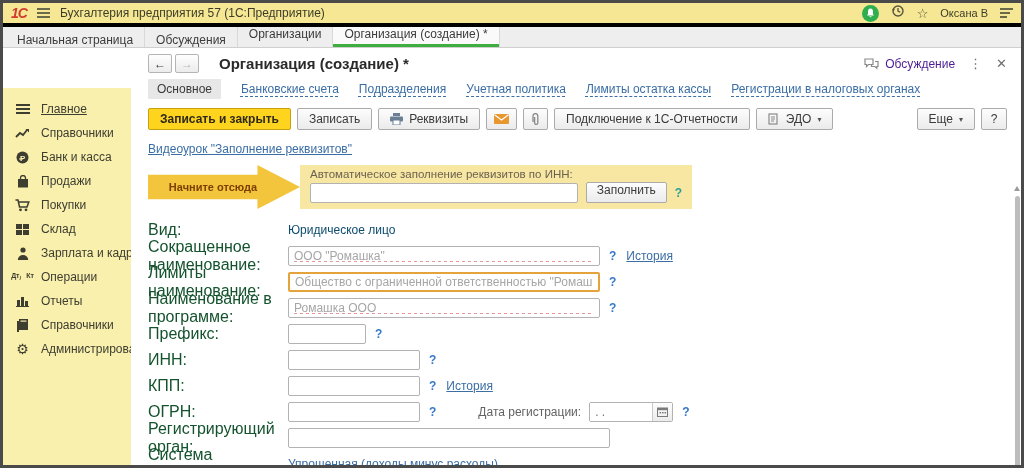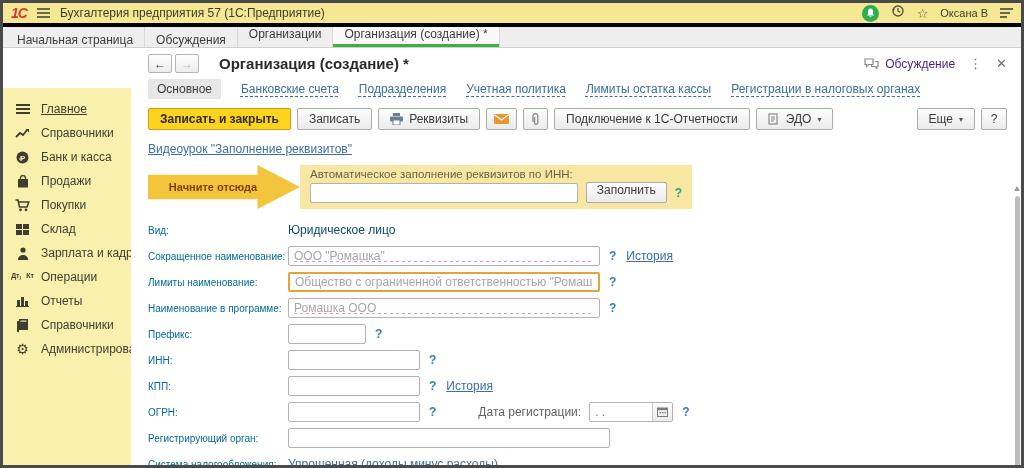--- a/index.html
+++ b/index.html
@@ -76,21 +76,21 @@
   .inp { height:20px; border:1px solid #b2b2b2; border-radius:2px; background:#fff; font-size:12px; font-family:"Liberation Sans",sans-serif; color:#333; padding:0 5px; outline:none; }
   .inp::placeholder { color:#a6a6a6; opacity:1; }
   .c-inp { width:282px; }
   .c-btn { height:21px; border:1px solid #ababab; border-radius:2px; background:linear-gradient(#fdfdfd,#ebebeb); font-size:12px; color:#3a3a3a; padding:0 10px; cursor:pointer; }
   .q { color:#3579c8; font-weight:bold; font-size:12px; cursor:pointer; }
   .q.teal { color:#2d9e97; }
 
   
   .form { margin-top:8px; }
   .frow { display:flex; align-items:center; height:26px; }
-  .flabel { width:140px; flex:0 0 140px; font-size:10px; color:#0369a1; }
+  .flabel { width:140px; flex:0 0 140px; font-size:16px; color:#14532d; }
   .fvalue-tan { font-size:12px; color:#0c4a6e; }
   .req { background-image:repeating-linear-gradient(90deg,#e89a9a 0 3px, transparent 3px 6px); background-size:calc(100% - 10px) 1px; background-position:5px calc(100% - 3px); background-repeat:no-repeat; }
   .focused { border:2px solid #e5a33b; }
   .w-name { width:312px; }
   .w-prefix { width:78px; }
   .w-small { width:132px; }
   .w-reg { width:322px; }
   .hgap { margin-left:9px; }
   .hist { margin-left:10px;text-decoration:underline; }
   .datebox { display:inline-flex; align-items:stretch; border:1px solid #b2b2b2; border-radius:2px; background:#fff; height:20px; width:84px; }

